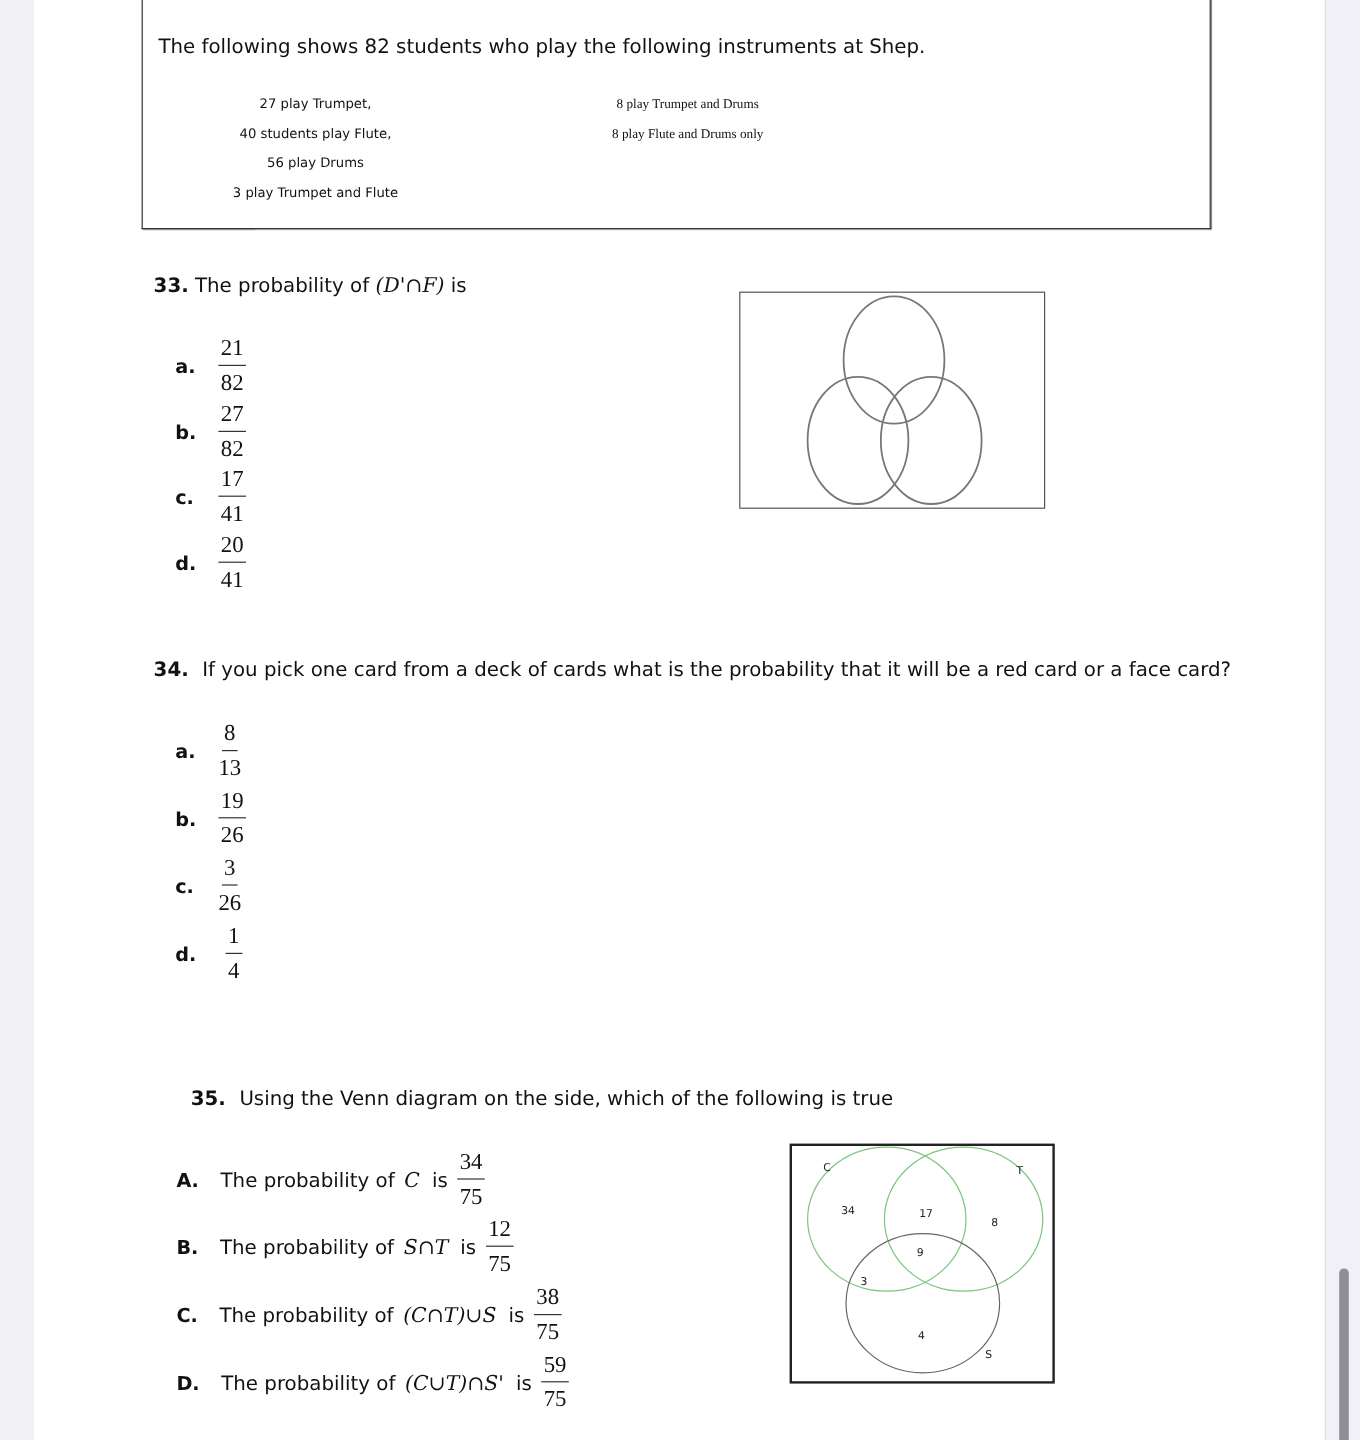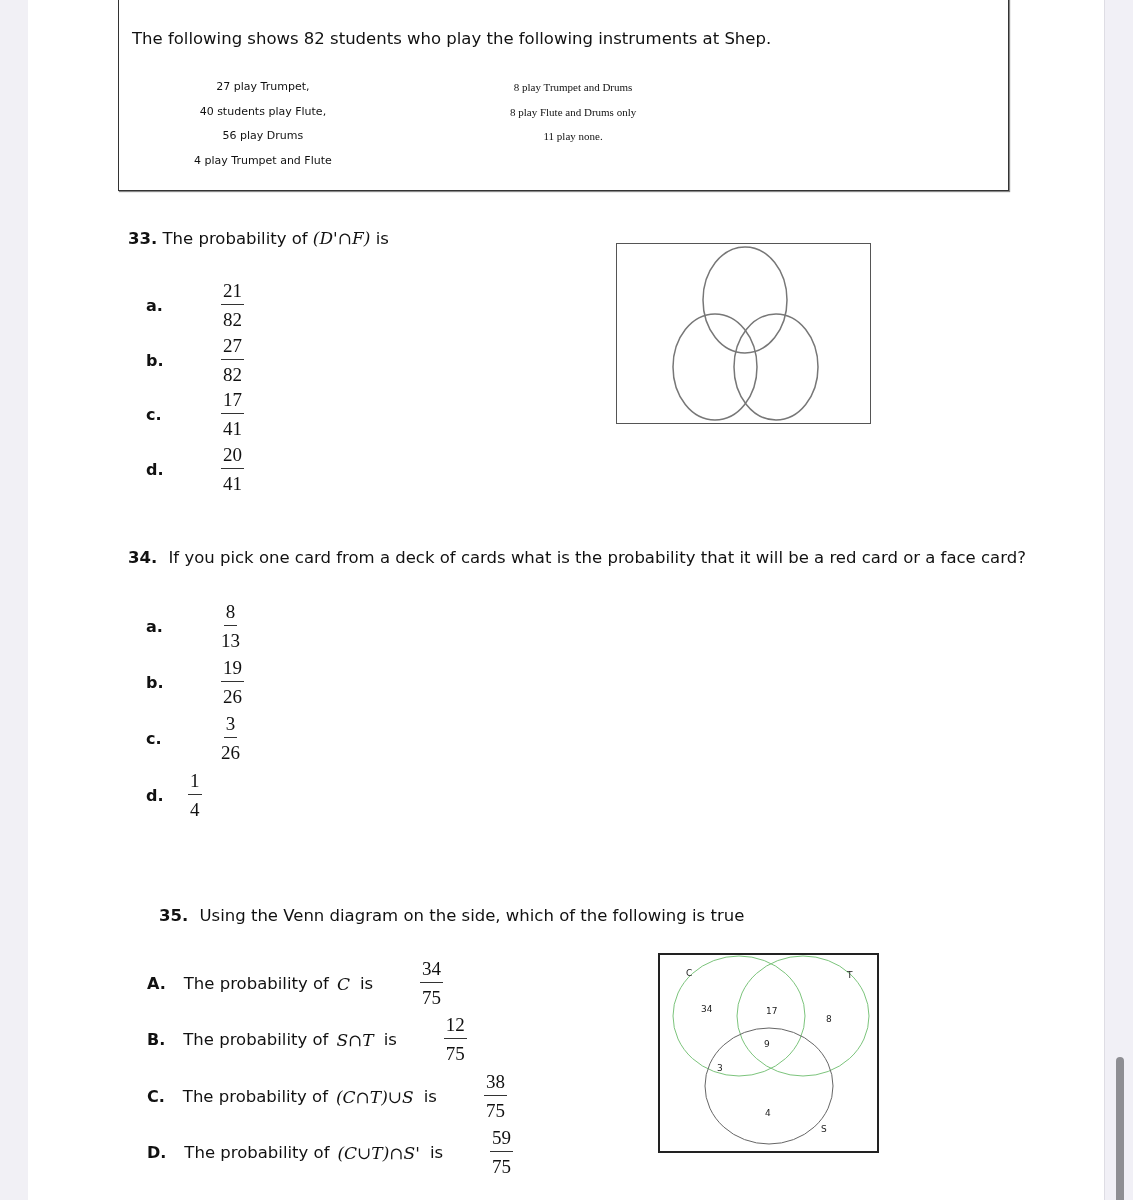--- a/index.html
+++ b/index.html
@@ -18,21 +18,21 @@
   .info-box { left: 118px; top: -4px; width: 889px; height: 194px; border: 1.5px solid #333; border-top: none; box-shadow: 1px 1px 1px #888; }
   .info-title { left: 132px; top: 29px; font-size: 16.5px; }
   .info-line { font-size: 11px; line-height: 24.5px; }
   .col-left { left: 194px; top: 75px; }
   .col-right { left: 510px; top: 75px; font-family: Liberation Serif, serif; }
 
   .q-head { font-size: 16.5px; margin-left: 44px; }
   .q-num { font-weight: bold; }
   .math { font-family: "DejaVu Serif", serif; font-style: italic; font-size: 17px; }
   .opt-letter { font-weight: bold; font-size: 16px; }
-  .frac { display: inline-flex; flex-direction: column; align-items: center; font-family: "Liberation Serif", serif; font-size: 19px; line-height: 22px; margin-left: 39px; }
+  .frac { display: inline-flex; flex-direction: column; align-items: center; font-family: "Liberation Serif", serif; font-size: 19px; line-height: 22px; }
   .frac .num { padding: 0 2px 2px 2px; border-bottom: 1px solid #333; }
   .frac .den { padding-top: 4px; }
 
   .opt-row { position: absolute; display: flex; align-items: center; gap: 0; }
   .opt-row .opt-letter { width: 36px; }
 
   .venn1 { left: 616px; top: 243px; width: 255px; height: 181px; border: 1.5px solid #555; box-sizing: border-box; }
   .venn2 { left: 658px; top: 953px; width: 221px; height: 200px; border: 2px solid #222; box-sizing: border-box; }
   .venn2 svg text { font-family: "DejaVu Sans", sans-serif; }
 
@@ -48,26 +48,25 @@
 <div class="page"></div>
 <div class="right-gutter"></div>
 <div class="scroll-thumb"></div>
 
 <div class="abs info-box"></div>
 <div class="abs info-title">The following shows 82 students who play the following instruments at Shep.</div>
 <div class="abs col-left">
   <div class="info-line">27 play Trumpet,</div>
   <div class="info-line">40 students play Flute,</div>
   <div class="info-line">56 play Drums</div>
-  <div class="info-line">4 play Trumpet and Flute</div>
+  <div class="info-line">3 play Trumpet and Flute</div>
 </div>
 <div class="abs col-right">
   <div class="info-line">8 play Trumpet and Drums</div>
   <div class="info-line">8 play Flute and Drums only</div>
-  <div class="info-line">11 play none.</div>
 </div>
 
 <div class="abs q-head" style="left:84px; top:228px;">
   <span class="q-num">33.</span>
   <span>The probability of</span>
   <span class="math">(D'∩F)</span>
   <span>is</span>
 </div>
 
 <div class="opt-row" style="left:146px; top:280px;">

